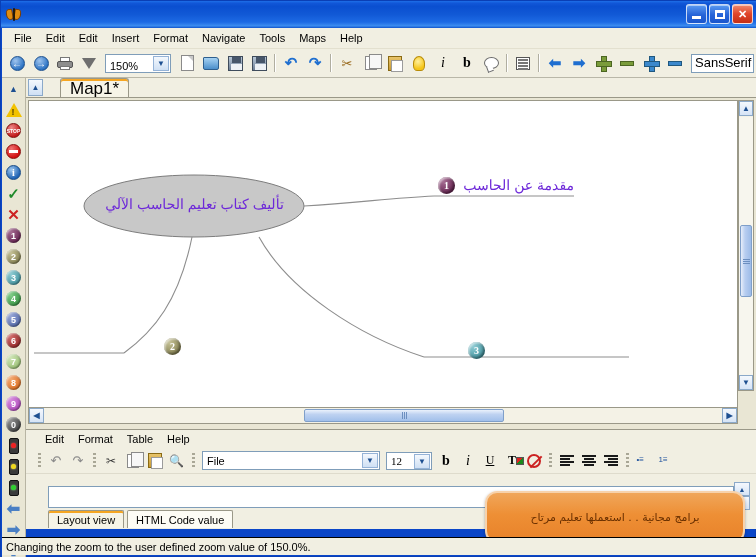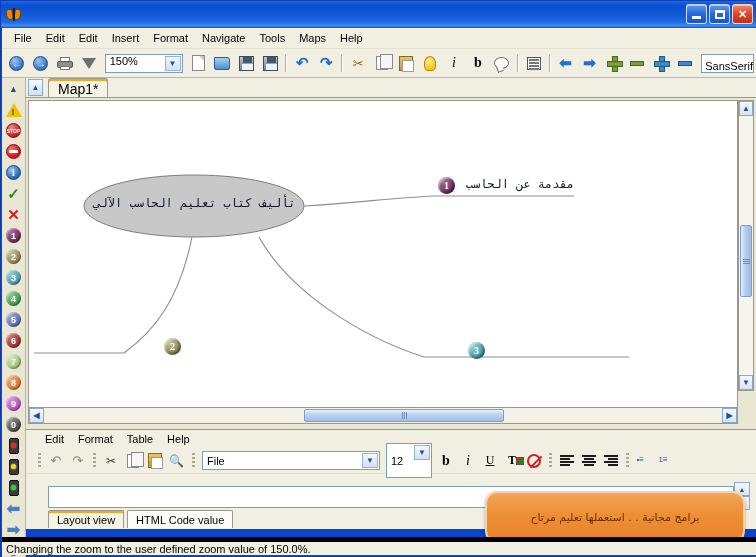--- a/index.html
+++ b/index.html
@@ -76,35 +76,35 @@
     position: absolute; left: 1px; top: 48px; width: 754px; height: 29px;
     background: #f1efe2; display: flex; align-items: center;
     padding-left: 3px; border-bottom: 1px solid #b9b7a8;
   }
   .tbtn {
     width: 22px; height: 22px; display: flex; align-items: center; justify-content: center;
     position: relative; margin: 0 1px;
   }
   .tsep { width: 2px; height: 18px; border-left: 1px solid #b0aea0; border-right: 1px solid #fff; margin: 0 3px; }
   .zoom-combo {
-    width: 78px; height: 19px; background: #fff; border: 1px solid #7f9db9;
-    display: flex; align-items: flex-start; margin: 0 4px; position: relative;
+    width: 66px; height: 19px; background: #fff; border: 1px solid #7f9db9;
+    display: flex; align-items: flex-end; margin: 0 4px; position: relative;
   }
   .zoom-combo span { padding-left: 4px; font-size: 11px; }
   .combo-arrow {
     position: absolute; right: 1px; top: 1px; width: 16px; height: 15px;
     background: linear-gradient(to bottom,#f4f8fd,#cfe0f4);
     border: 1px solid #95b3d7;
     display: flex; align-items: center; justify-content: center;
     color: #1d4f91; font-size: 8px;
   }
   .font-field {
     height: 19px; background: #fff; border: 1px solid #7f9db9;
-    display: flex; align-items: flex-end; flex: 1; margin-left: 4px; margin-right: 2px;
-    font-size: 11px; padding-left: 3px;
+    display: flex; align-items: flex-start; flex: 1; margin-left: 4px; margin-right: 2px;
+    font-size: 13px; padding-left: 3px;
   }
 
   
   .circ-arrow {
     width: 15px; height: 15px; border-radius: 50%;
     background: radial-gradient(circle at 35% 30%, #9fc4ee, #2e74c4 70%, #1b4f8e);
     color: #fff; font-size: 10px; display: flex; align-items: center; justify-content: center;
     border: 1px solid #1b4f8e; font-weight: bold;
   }
   .printer { width: 16px; height: 13px; position: relative; }
@@ -177,39 +177,39 @@
     background: #f1efe2; border-bottom: 1px solid #9a9888;
     display: flex; align-items: flex-end;
   }
   .scrollup-btn {
     width: 15px; height: 17px; margin-left: 2px; margin-bottom: 1px;
     background: linear-gradient(to bottom,#f4f8fd,#cfe0f4);
     border: 1px solid #8ba9c9; display:flex; align-items:center; justify-content:center;
     color:#1d4f91; font-size:8px;
   }
   .maptab {
-    height: 19px; padding: 2px 9px 0 9px; margin-left: 5px;
+    height: 19px; padding: 2px 9px 0 9px; margin-left: 17px;
     background: #f6f4e7; border: 1px solid #9a9888; border-bottom: none;
-    border-radius: 3px 3px 0 0; font-size: 14px;
+    border-radius: 3px 3px 0 0; font-size: 17px;
     display: flex; align-items: center;
     box-shadow: inset 0 2px 0 #f5a623;
   }
 
   
   .mapouter {
     position: absolute; left: 25px; top: 97px; width: 730px; height: 331px;
     background: #e9e6d4; padding: 2px;
   }
   .mapcanvas {
     position: absolute; left: 27px; top: 99px; width: 710px; height: 308px;
     background: #ffffff; border: 1px solid #9a9888; overflow: hidden;
   }
   .node-text {
-    position: absolute; font-family: Liberation Mono, monospace;
-    font-size: 12px; color: #0f172a; direction: rtl; white-space: nowrap;
+    position: absolute; font-family: Liberation Sans, sans-serif;
+    font-size: 14px; color: #6d28d9; direction: rtl; white-space: nowrap;
   }
   .numball {
     position: absolute; width: 17px; height: 17px; border-radius: 50%;
     display:flex; align-items:center; justify-content:center;
     color:#fff; font-size:10px; font-weight:bold;
     font-family:"Liberation Serif", serif;
     box-shadow: inset 1.5px 1.5px 2px rgba(255,255,255,.6), inset -1.5px -1.5px 3px rgba(0,0,0,.45);
   }
 
   
@@ -257,22 +257,22 @@
     border-bottom:1px solid #dedbcc;
   }
   .dotgrip { width:3px; height:16px; margin:0 4px;
     background: repeating-linear-gradient(to bottom,#a9a796 0 2px, transparent 2px 4px); }
   .ebtn { width:20px; height:20px; display:flex; align-items:center; justify-content:center; margin:0 1px; }
   .e-font {
     width:178px; height:19px; background:#fff; border:1px solid #7f9db9;
     display:flex; align-items:center; margin:0 3px; position:relative; font-size:11px; padding-left:4px;
   }
   .e-size {
-    width:46px; height:35px; background:#fff; border:1px solid #7f9db9;
-    display:flex; align-items:center; margin:0 3px; position:relative; font-size:11px; padding-left:4px;
+    width:46px; height:18px; background:#fff; border:1px solid #7f9db9;
+    display:flex; align-items:center; margin:0 3px; position:relative; font-size:11px; padding-left:4px;font-family:Liberation Serif, serif;
   }
   .align-ico { width:14px; height:11px; display:flex; flex-direction:column; justify-content:space-between; }
   .align-ico i { display:block; height:2px; background:#1a1a1a; }
   .list-ico { width:15px; height:12px; position:relative; font-size:8px; color:#1a4f9c; }
   .editor-textarea {
     position:absolute; left:22px; top:56px; width:686px; height:22px;
     background:#fff; border:1px solid #7f9db9;
   }
   .viewtabs { position:absolute; left:22px; top:80px; display:flex; align-items:flex-end;justify-content:center; }
   .vtab {
@@ -302,21 +302,21 @@
     font-family:"DejaVu Sans", sans-serif; white-space:nowrap;
   }
   .wm-site {
     color:#ffffff; font-size:21px; letter-spacing:1px;
     font-family:"DejaVu Sans Mono", monospace; margin-top:-1px;
   }
 
   
   .statusbar {
     position:absolute; left:1px; bottom:1px; width:754px; height:18px;
-    background:#f1efe2; border-top:5px solid #000000;
+    background:#f1efe2; border-top:1px solid #000000;
     display:flex; align-items:center; padding-left:4px; font-size:11px;
   }
 </style>
 </head>
 <body>
 
 <div id="app">
 
   <div class="titlebar">
     <div class="tb-icon">

